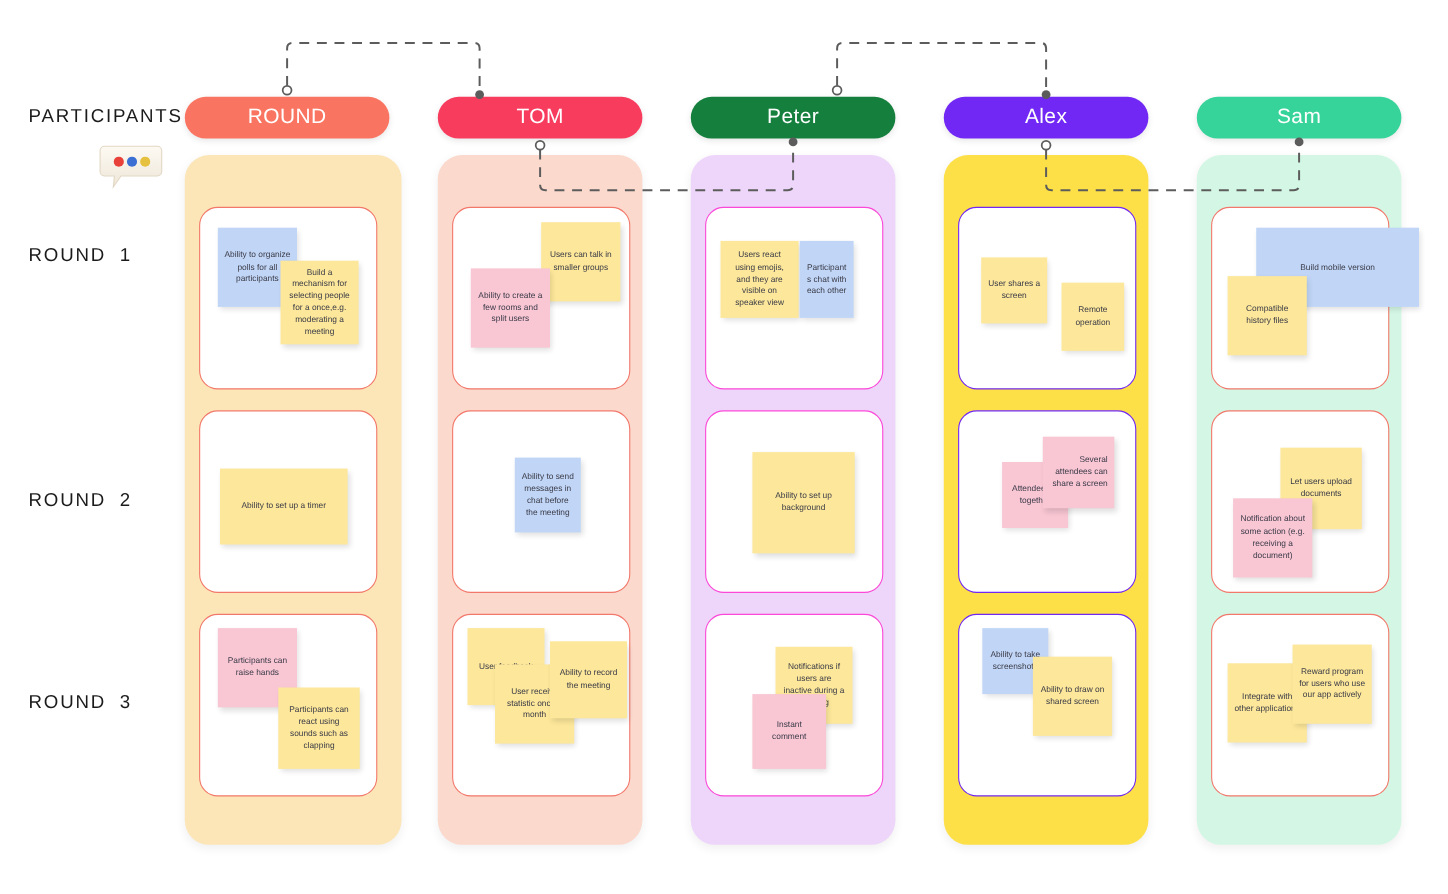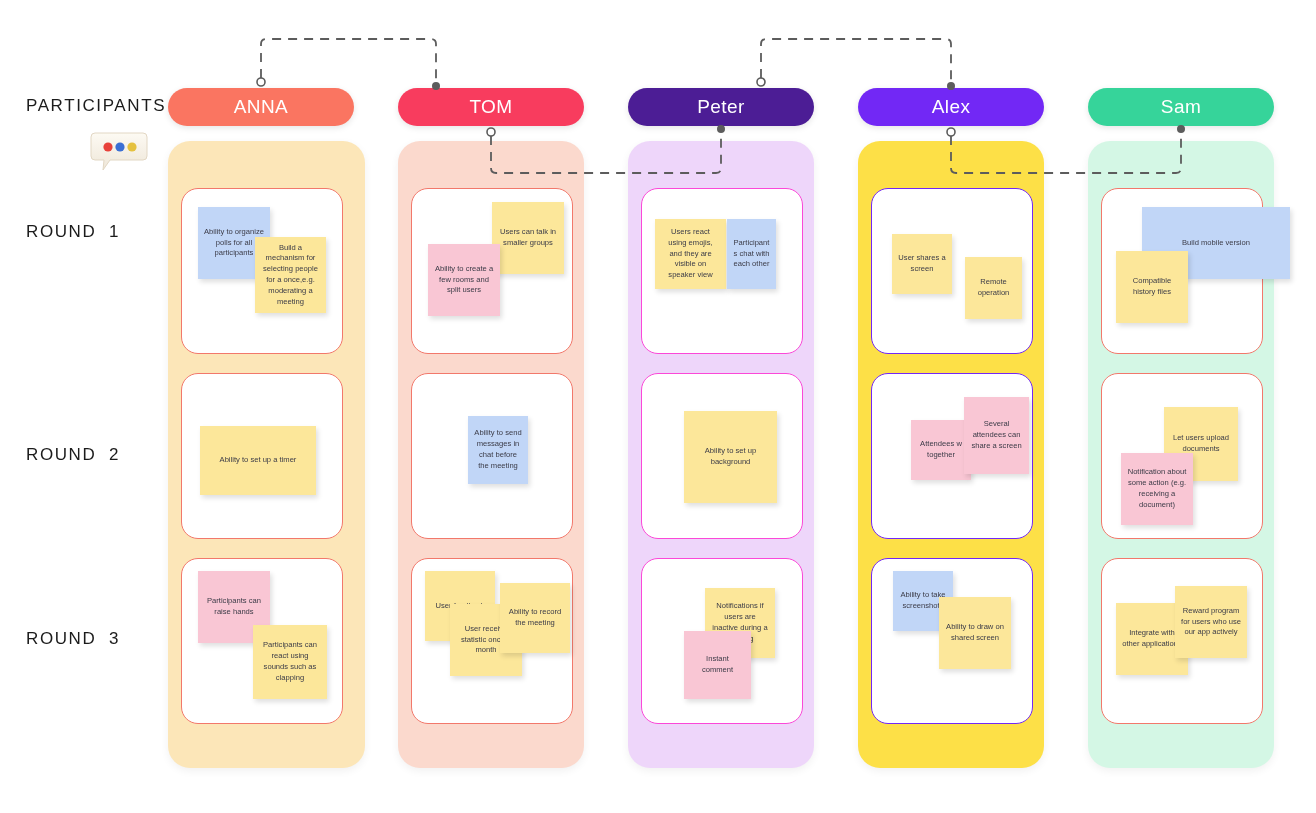--- a/index.html
+++ b/index.html
@@ -129,21 +129,21 @@
       </defs>
       <path d="M7 3 H55 A4 4 0 0 1 59 7 V26 A4 4 0 0 1 55 30 H22 L15 40 L16 30 H7 A4 4 0 0 1 3 26 V7 A4 4 0 0 1 7 3 Z" fill="url(#bgrad)" stroke="#e2d7c4" stroke-width="1"></path>
       <circle cx="20" cy="17" r="4.6" fill="#e8413a"></circle>
       <circle cx="32" cy="17" r="4.6" fill="#3b6fd4"></circle>
       <circle cx="44" cy="17" r="4.6" fill="#e5c13f"></circle>
     </svg>
   </div>
 
   <div id="columns-host">
       <div class="pill" style="left: 168px; background: rgb(250, 117, 97);">
-        <span>ANNA</span>
+        <span>ROUND</span>
       </div>
       <div class="column" style="left: 168px; background: rgb(252, 230, 184); padding-left: 11px;">
         <div class="round-card r1" style="left: 13px; border-color: rgb(242, 120, 107);">
           <div class="note blue" style="left: 16px; top: 18px; width: 72px; height: 72px; z-index: 10;">
             <span>Ability to organize polls for all participants</span>
           </div>
           <div class="note yellow" style="left: 73px; top: 48px; width: 71px; height: 76px; z-index: 11;">
             <span>Build a mechanism for selecting people for a once,e.g. moderating a meeting</span>
           </div>
         </div>
@@ -183,21 +183,21 @@
             <span>User feedback</span>
           </div>
           <div class="note yellow" style="left: 38px; top: 45px; width: 72px; height: 72px; z-index: 11;">
             <span>User receive statistic once a month</span>
           </div>
           <div class="note yellow" style="left: 88px; top: 24px; width: 70px; height: 70px; z-index: 12;">
             <span>Ability to record the meeting</span>
           </div>
         </div>
       </div>
-      <div class="pill" style="left: 628px; background: #4c1d95;">
+      <div class="pill" style="left: 628px; background: #15803d;">
         <span>Peter</span>
       </div>
       <div class="column" style="left: 628px; background: rgb(238, 214, 250);">
         <div class="round-card r1" style="left: 13px; border-color: rgb(251, 72, 216);">
           <div class="note yellow" style="left: 13px; top: 30px; width: 71px; height: 70px; z-index: 10;">
             <span>Users react using emojis, and they are visible on speaker view</span>
           </div>
           <div class="note blue" style="left: 85px; top: 30px; width: 49px; height: 70px; z-index: 11;">
             <span>Participants chat with each other</span>
           </div>
@@ -225,21 +225,21 @@
             <span>User shares a screen</span>
           </div>
           <div class="note yellow" style="left: 93px; top: 68px; width: 57px; height: 62px; z-index: 11;">
             <span>Remote operation</span>
           </div>
         </div>
         <div class="round-card r2" style="left: 13px; border-color: rgb(114, 40, 245);">
           <div class="note pink" style="left: 39px; top: 46px; width: 60px; height: 60px; z-index: 10;">
             <span>Attendees w together</span>
           </div>
-          <div class="note pink" style="left: 92px; top: 23px; width: 65px; height: 77px; z-index: 11;">
+          <div class="note pink" style="left: 76px; top: 23px; width: 65px; height: 65px; z-index: 11; text-align: right;">
             <span>Several attendees can share a screen</span>
           </div>
         </div>
         <div class="round-card r3" style="left: 13px; border-color: rgb(114, 40, 245);">
           <div class="note blue" style="left: 21px; top: 12px; width: 60px; height: 60px; z-index: 10;">
             <span>Ability to take screenshots</span>
           </div>
           <div class="note yellow" style="left: 67px; top: 38px; width: 72px; height: 72px; z-index: 11;">
             <span>Ability to draw on shared screen</span>
           </div>

